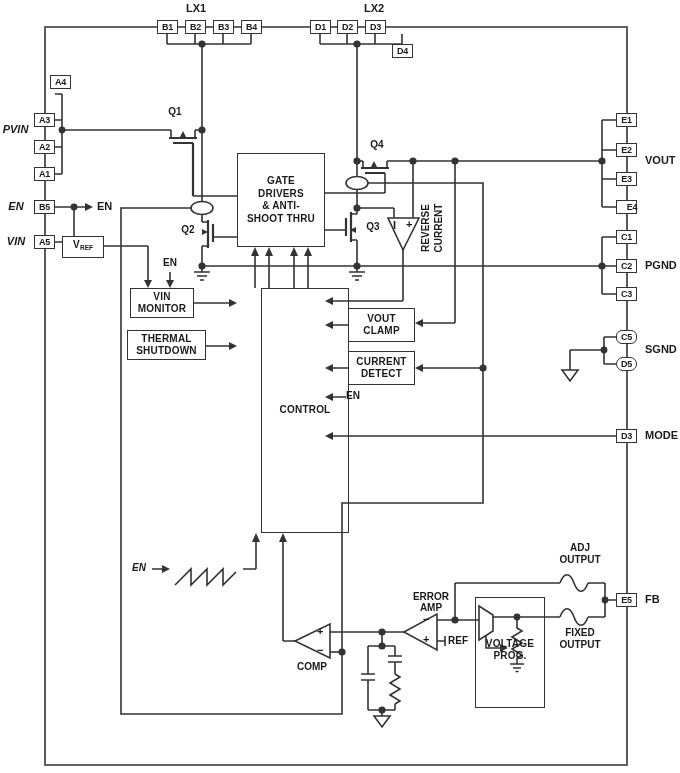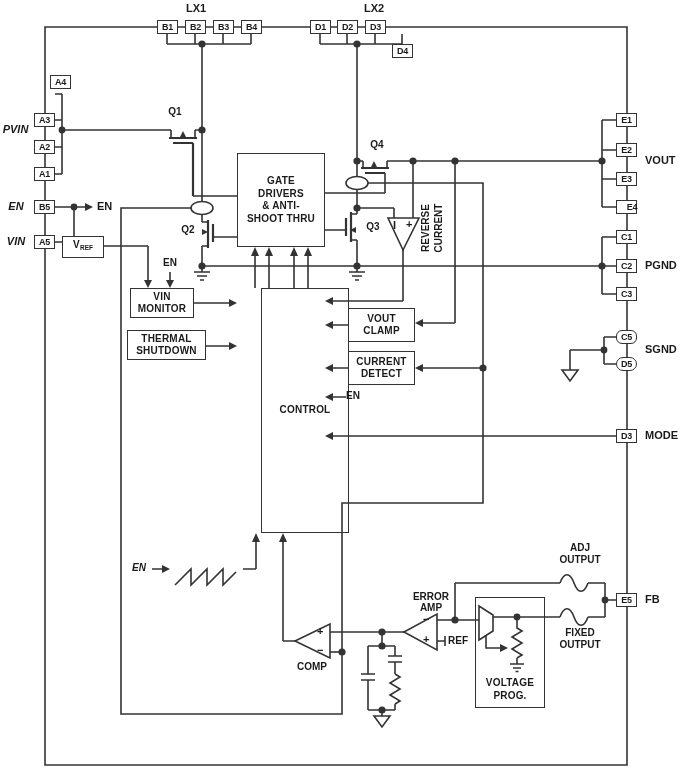--- a/index.html
+++ b/index.html
@@ -7,21 +7,21 @@
           font-family:"Liberation Sans",sans-serif;color:#1a1a1a;}
   #wires{position:absolute;left:0;top:0;z-index:1;}
   .pin{position:absolute;width:21px;height:14px;background:#fff;border:1.6px solid #333;
        box-sizing:border-box;display:flex;align-items:center;justify-content:center;
        font-size:9px;font-weight:bold;z-index:2;letter-spacing:-.2px;}
   .net{position:absolute;font-size:11px;font-weight:bold;z-index:2;white-space:nowrap;}
   .blk{position:absolute;border:1.7px solid #333;box-sizing:border-box;background:transparent;
        display:flex;flex-direction:column;align-items:center;justify-content:center;
        font-size:10px;font-weight:bold;text-align:center;line-height:12.5px;z-index:2;letter-spacing:.2px;}
   .blk.top{justify-content:flex-start;padding-top:3px;}
-  .blk.bottom{justify-content:flex-end;padding-bottom:5px;}
+  .blk.bottom{justify-content:center;padding-bottom:5px;}
   .lbl{position:absolute;font-size:10px;font-weight:bold;z-index:2;line-height:12px;
        text-align:center;white-space:nowrap;}
   .sign{position:absolute;font-size:11px;font-weight:bold;z-index:3;line-height:11px;}
   .rot{transform:rotate(-90deg);}
   .r{text-align:center;font-style:italic;}
   sub.vs{font-size:6.5px;vertical-align:-2px;letter-spacing:0;}
 </style>
 </head>
 <body>
 

